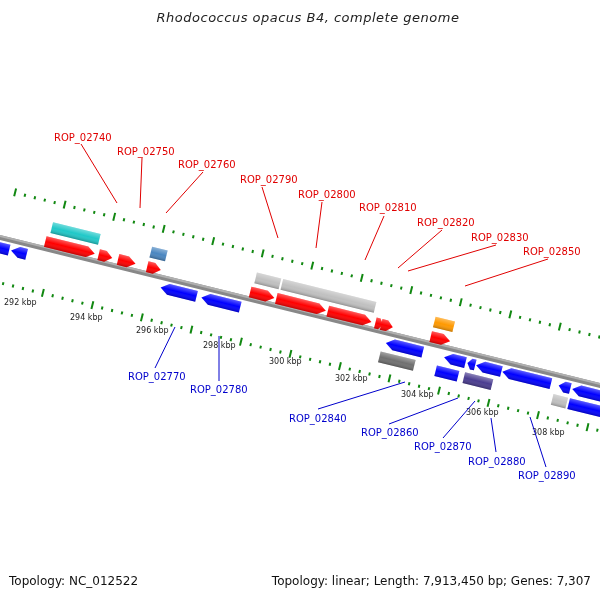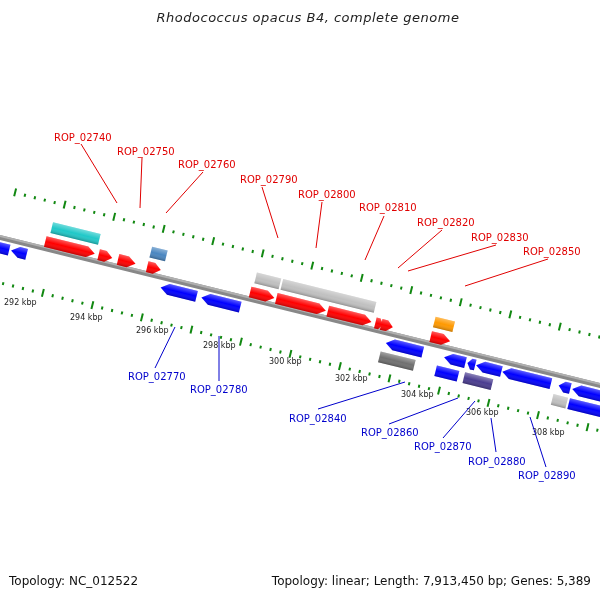--- a/index.html
+++ b/index.html
@@ -332,13 +332,13 @@
       <line x1="443" y1="438" x2="475" y2="401" stroke="#0000cc" stroke-width="1"></line>
       <text x="414" y="450" class="lbl-bot">ROP_02870</text>
       <line x1="496" y1="452" x2="491" y2="418" stroke="#0000cc" stroke-width="1"></line>
       <text x="468" y="465" class="lbl-bot">ROP_02880</text>
       <line x1="546" y1="467" x2="530" y2="417" stroke="#0000cc" stroke-width="1"></line>
       <text x="518" y="479" class="lbl-bot">ROP_02890</text>
     </g>
 </svg>
 
 <div id="accession">Topology: NC_012522</div>
-<div id="topology">Topology: linear; Length: 7,913,450 bp; Genes: 5,389</div>
+<div id="topology">Topology: linear; Length: 7,913,450 bp; Genes: 7,307</div>
 
 </body></html>

